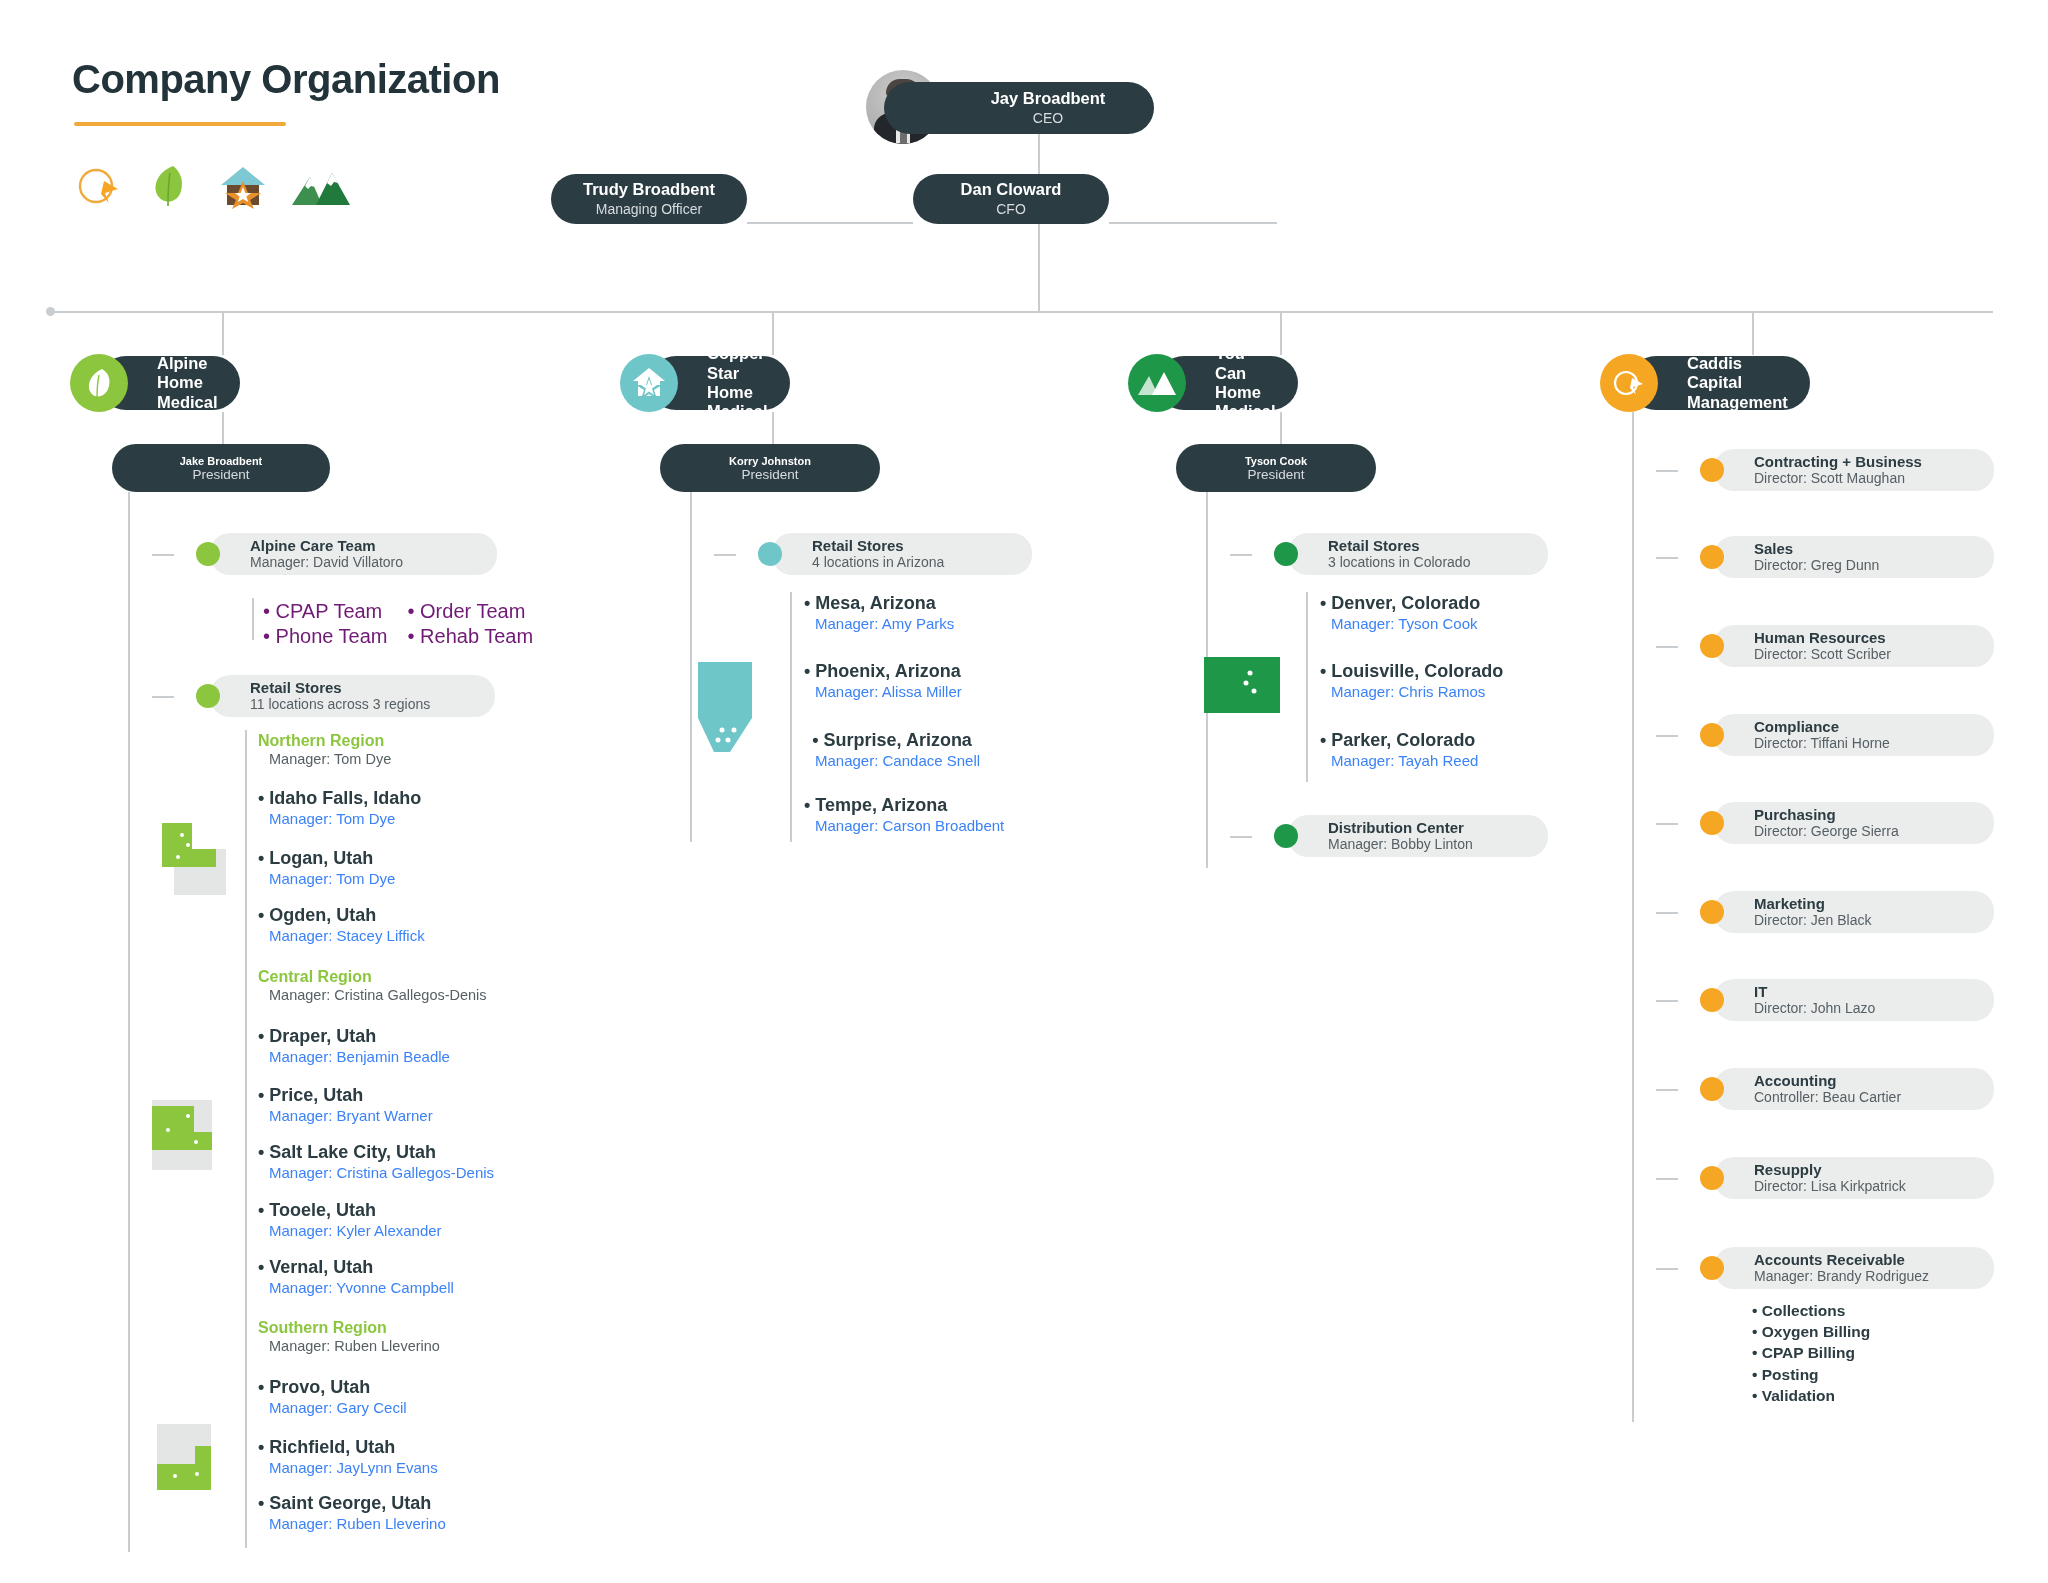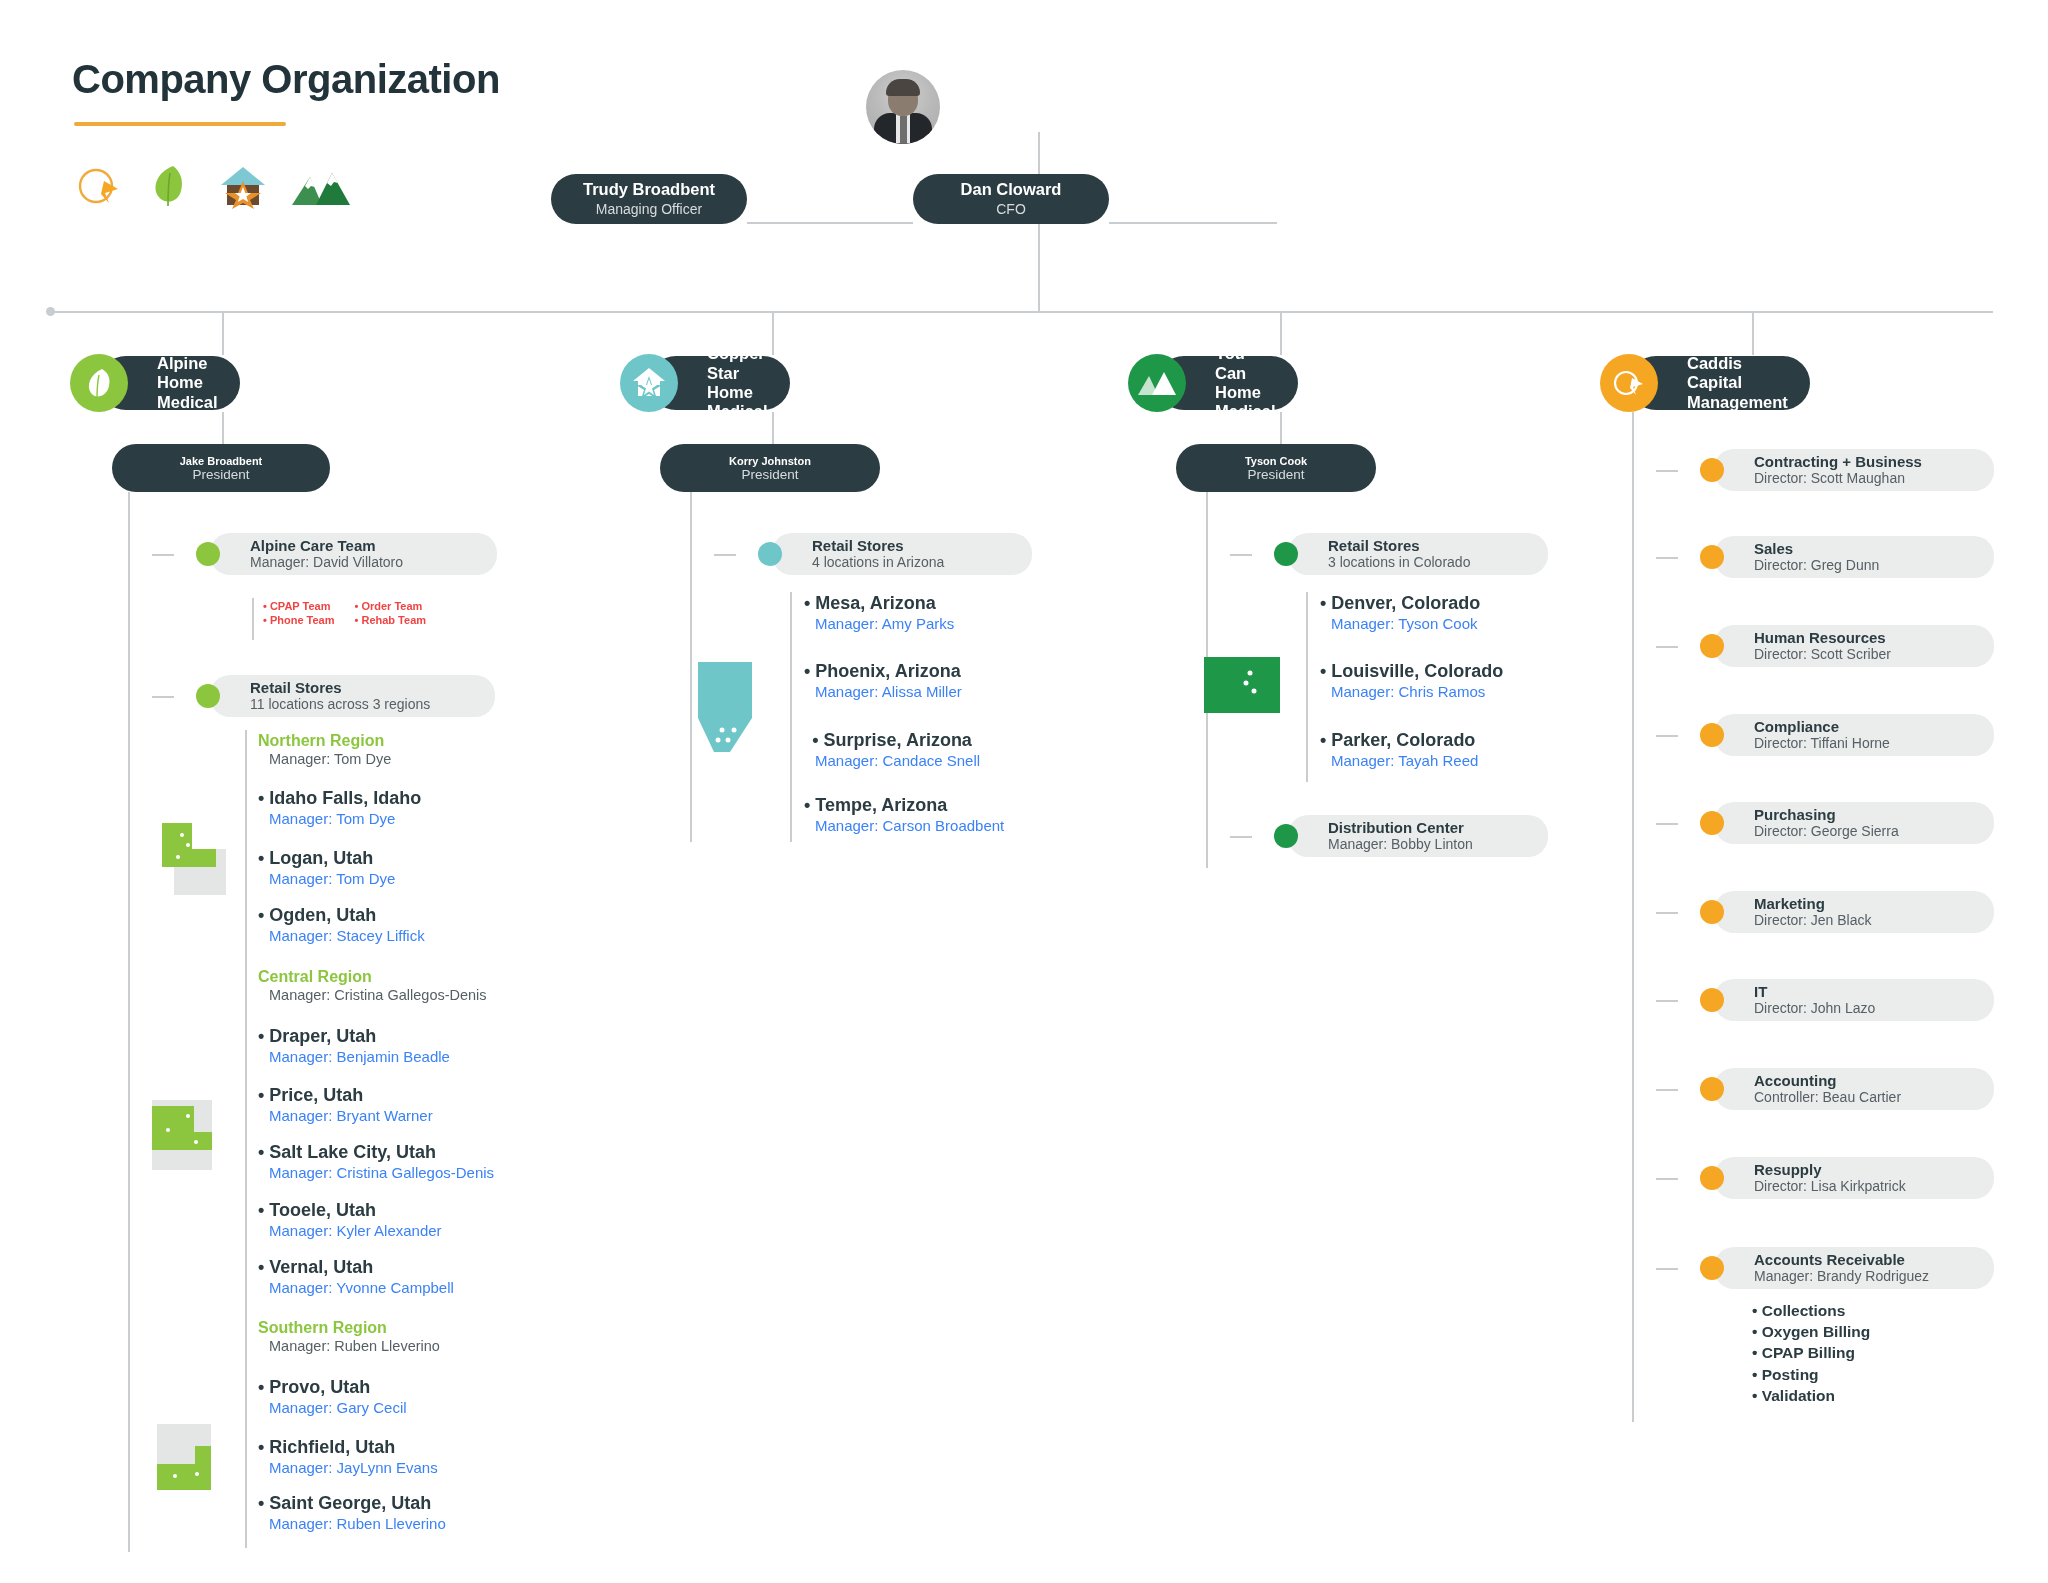--- a/index.html
+++ b/index.html
@@ -100,21 +100,21 @@
   .item { position: absolute; }
   .item .nm { font-size: 18px; font-weight: bold; color: #2b3c42; line-height: 1.2; }
   .item .mg { font-size: 15px; color: #3b82f6; line-height: 1.25; padding-left: 11px; }
   .item .nm::before { content: "• "; }
 
   .region { position: absolute; }
   .region .rn { font-size: 16px; font-weight: bold; color: #8cc63f; line-height: 1.2; }
   .region .rm { font-size: 14.5px; color: #555f64; line-height: 1.3; padding-left: 11px; }
 
   .teams-grid { position: absolute; display: grid; grid-template-columns: auto auto; gap: 2px 20px; }
-  .teams-grid span { font-size: 11px; font-weight: bold; color: #ef4444; }
+  .teams-grid span { font-size: 20px; font-weight: normal; color: #701a75; }
   .teams-grid span::before { content: "• "; }
 
   .simple-list { position: absolute; }
   .simple-list div { font-size: 15.5px; font-weight: bold; color: #2b3c42; line-height: 1.37; }
   .simple-list div::before { content: "• "; }
 
   
   .mapshape { position: absolute; }
 
   .leaf-svg, .star-svg, .mtn-svg, .moon-svg { display:block; }
@@ -165,20 +165,24 @@
 
   <div class="trunk" style="left:48px; top:311px; width:1945px;"></div>
   <div style="position:absolute;left:46px;top:307px;width:9px;height:9px;border-radius:50%;background:#c9cdd0;"></div>
 
   <div class="ceo-photo">
     <div class="body"></div>
       <div class="shirt"></div>
       <div class="tie"></div>
     <div class="head"></div>
       <div class="hair"></div>
+  </div>
+  <div class="pill ceo-pill">
+    <div class="nm">Jay Broadbent</div>
+    <div class="ttl">CEO</div>
   </div>
 
   <div class="pill exec-pill trudy">
     <div class="nm">Trudy Broadbent</div>
     <div class="ttl">Managing Officer</div>
   </div>
   <div class="pill exec-pill cfo">
     <div class="nm">Dan Cloward</div>
     <div class="ttl">CFO</div>
   </div>

